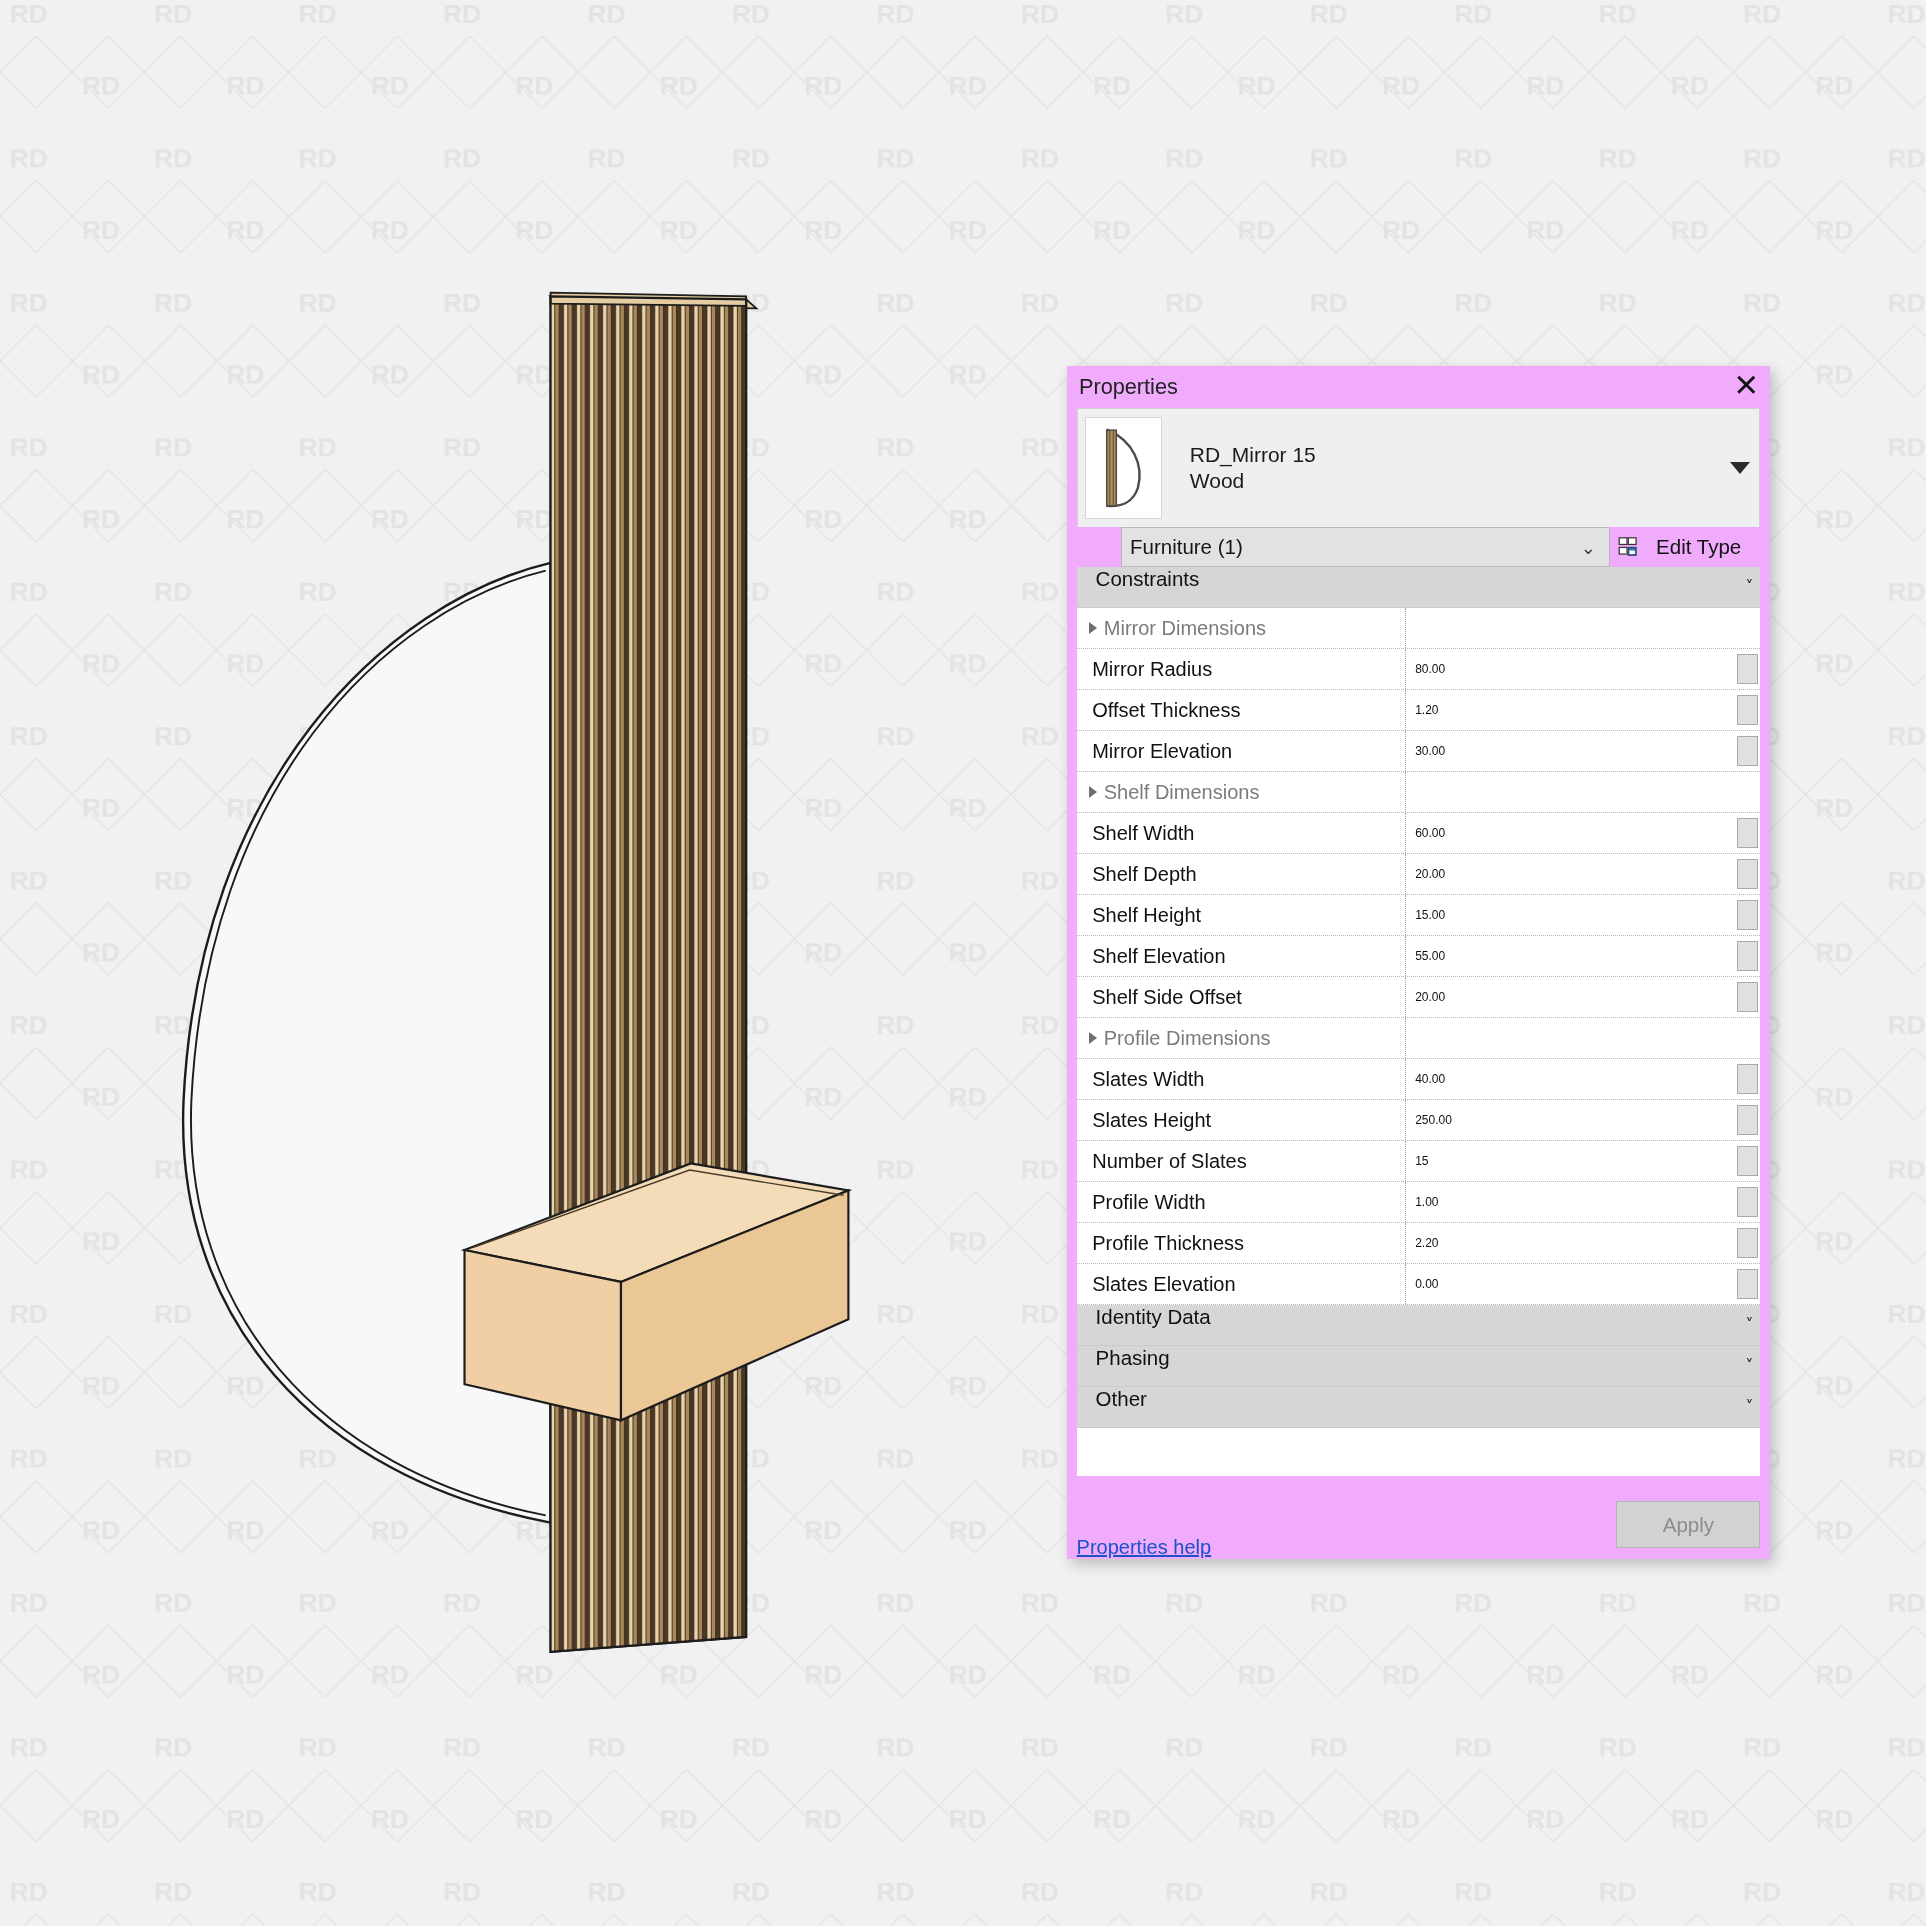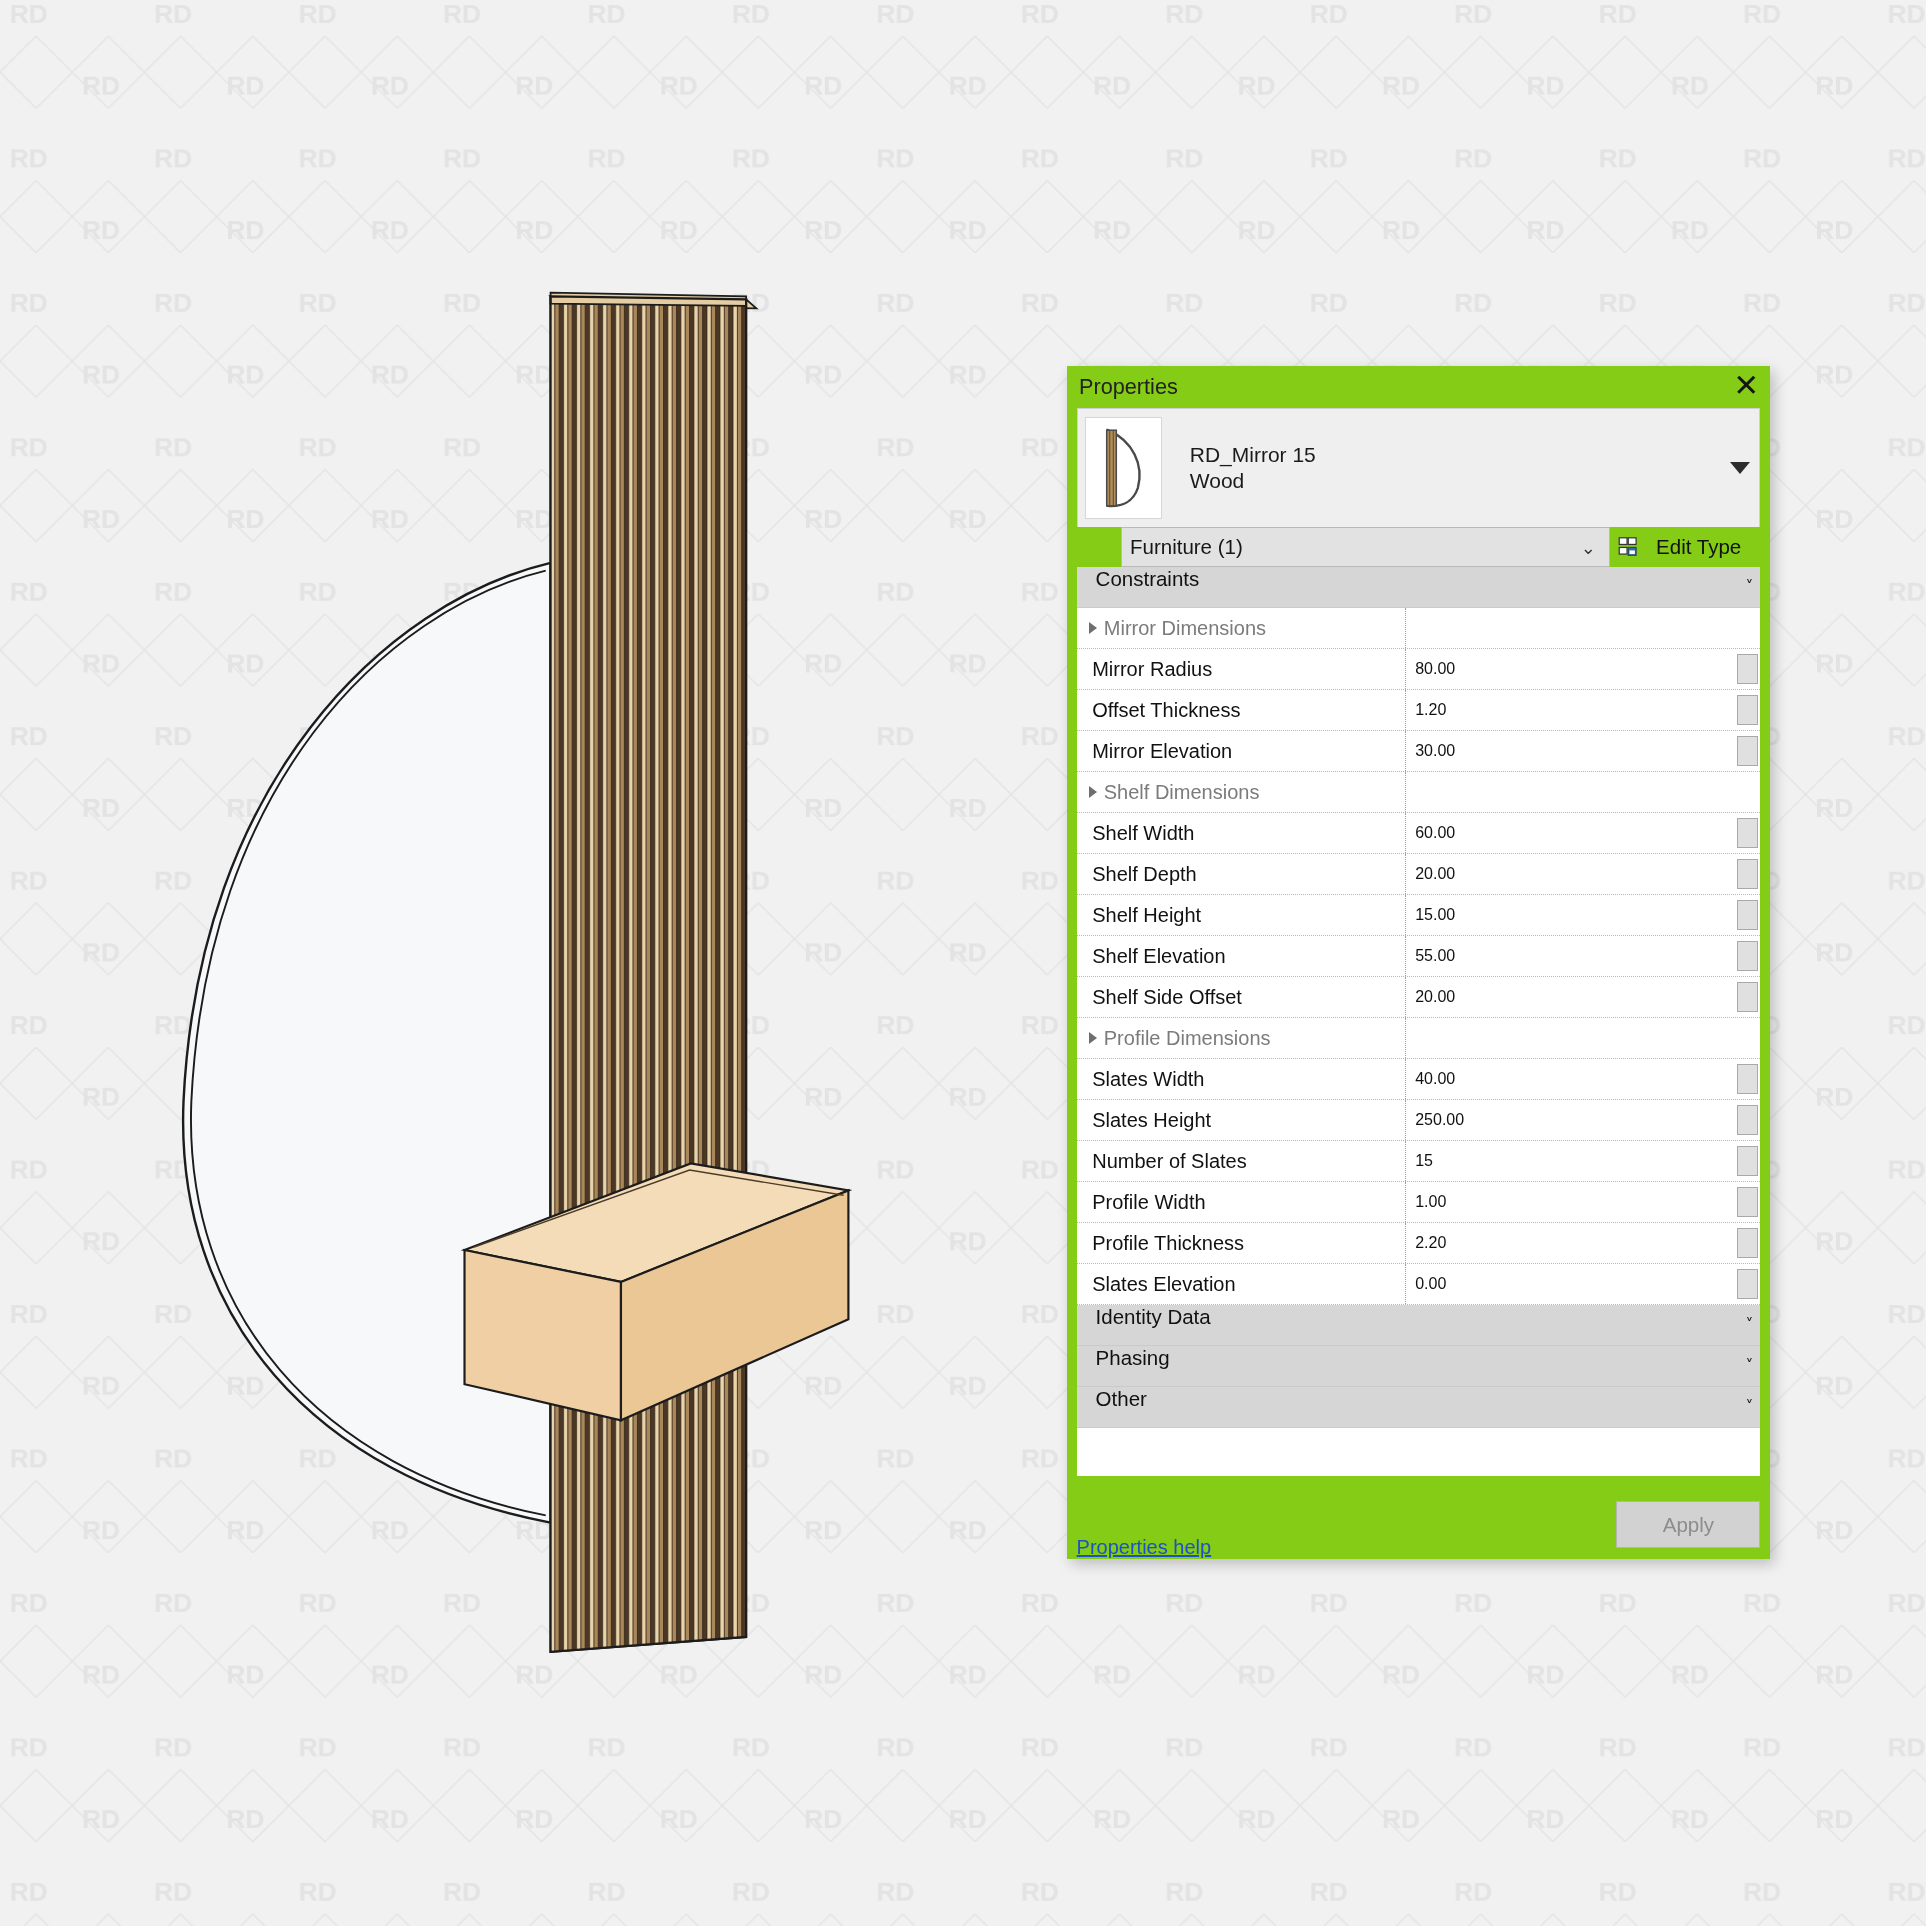--- a/index.html
+++ b/index.html
@@ -10,21 +10,21 @@
   }
   
   #wm{position:absolute;inset:0;z-index:0;}
 
   
   #model{position:absolute;left:0;top:0;width:1059px;height:1926px;z-index:1;}
 
   
   .palette{
     position:absolute;left:1067px;top:366px;width:703px;height:1193px;
-    background:#84cc16;
+    background:#f0abfc;
     box-shadow:3.6px 4.8px 13.2px rgba(0,0,0,.22);
     z-index:5;
     font-size:20px;color:#1a1a1a;
     display:flex;flex-direction:column;
   }
   .pal-title{
     height:42px;display:flex;align-items:center;
     padding:0 0 0 12px;font-size:21.7px;color:#222;
     position:relative;flex:0 0 auto;
   }
@@ -84,21 +84,21 @@
   .pname{
     width:329px;display:flex;align-items:center;padding-left:15.6px;
     font-size:20px;color:#111;border-right:0.6px dotted #9d9d9d;
     box-sizing:border-box;
   }
   .prow.grp .pname{color:#7b7b7b;padding-left:12px;gap:7.2px;border-right:0.6px dotted #9d9d9d;}
   .tri{width:0;height:0;border-top:6px solid transparent;border-bottom:6px solid transparent;
        border-left:8.4px solid #6e6e6e;display:inline-block;}
   .pval{
     flex:1;display:flex;align-items:center;padding-left:9.6px;
-    font-size:16px;color:#111;box-sizing:border-box;text-align:center;
+    font-size:12px;color:#111;box-sizing:border-box;text-align:center;
   }
   .pbtn{width:25px;display:flex;align-items:center;justify-content:center;}
   .pbtn i{display:block;width:19px;height:28px;background:#e0e0e0;border:0.6px solid #a9a9a9;}
   .prow.grp .pbtn i{background:transparent;border:none;}
   
   .blankrow{margin:0 9.6px;background:#fff;height:48px;}
   .footer{
     margin-top:auto;height:66px;display:flex;align-items:flex-end;
     padding:0 9.6px;position:relative;flex:0 0 auto;
   }

